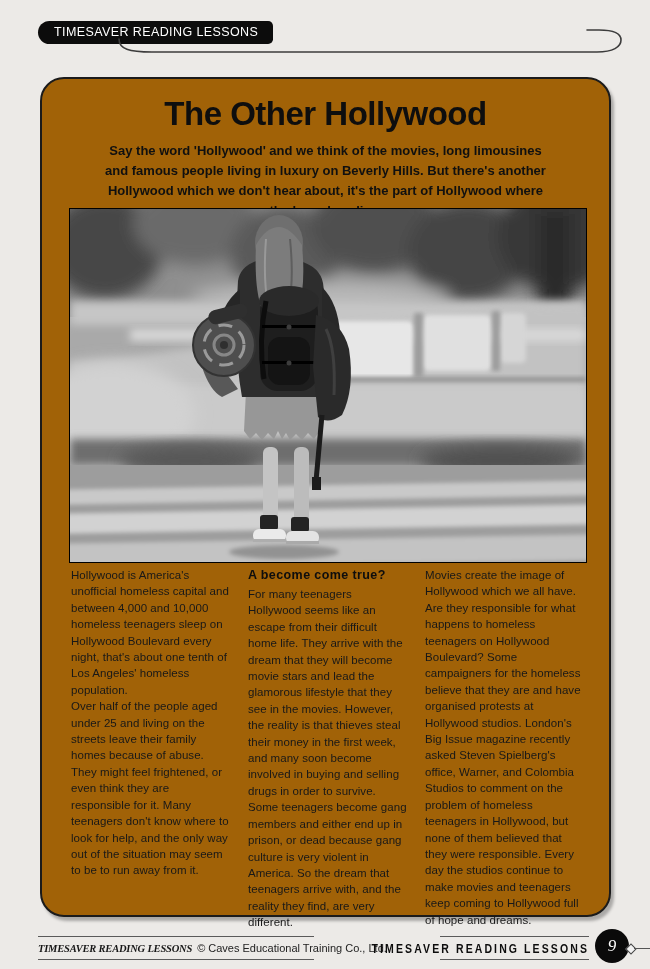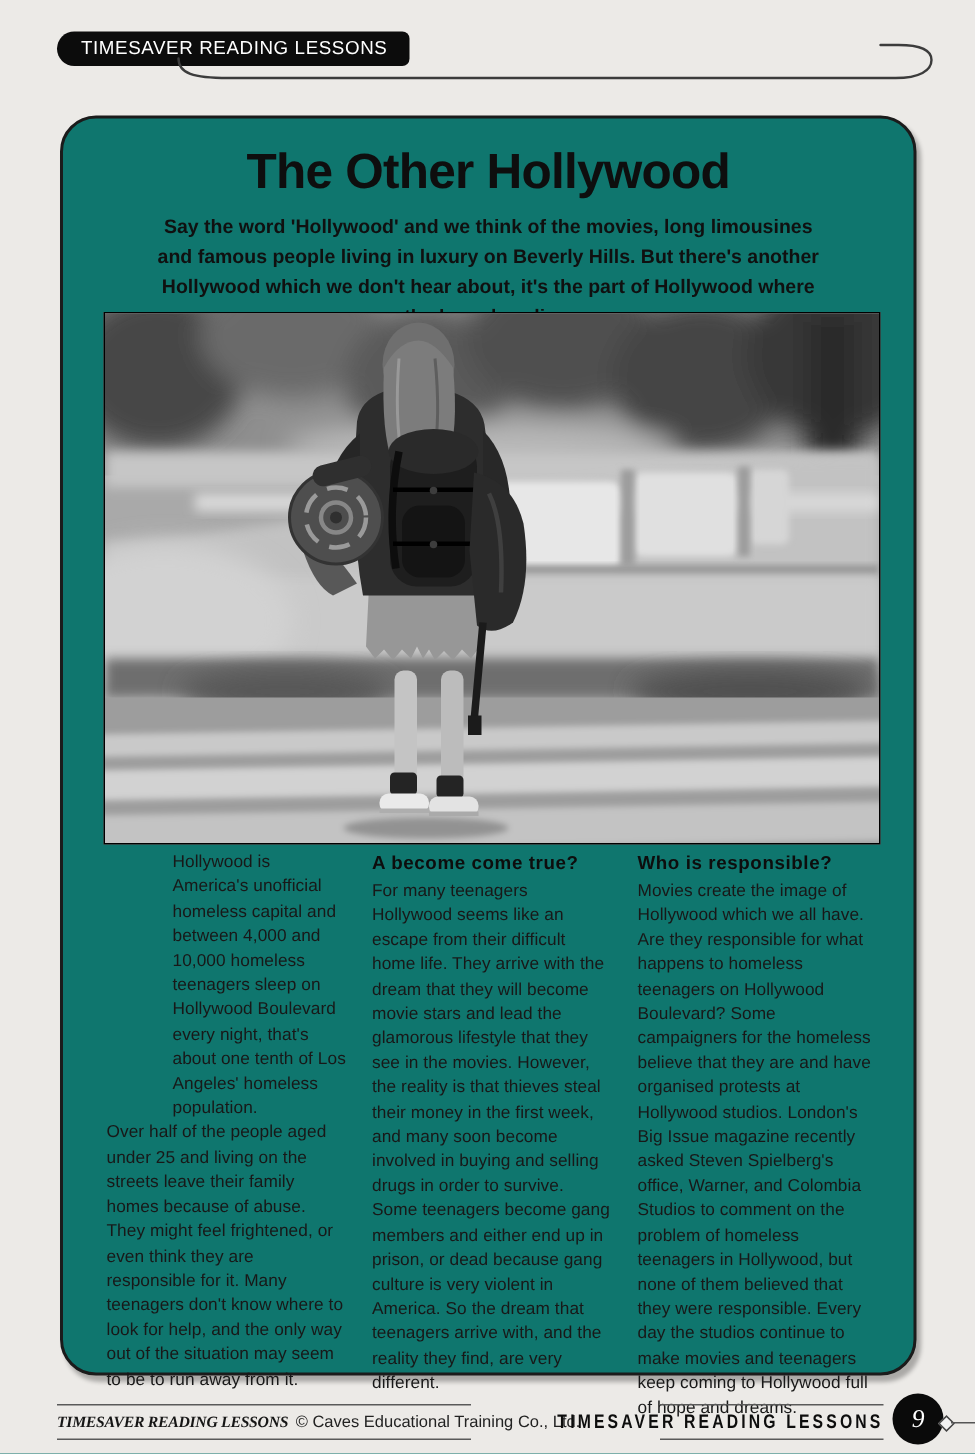--- a/index.html
+++ b/index.html
@@ -14,21 +14,21 @@
   .badge{
     position:absolute;left:38px;top:21px;height:23px;line-height:23px;
     background:#0c0c0c;color:#fff;padding:0 15px 0 16px;
     border-radius:12px 5px 5px 12px;
     font-size:12.5px;letter-spacing:.4px;font-weight:400;white-space:nowrap;
   }
   .header-curve{position:absolute;left:0;top:0;width:650px;height:70px;}
   
   .card{
     position:absolute;left:40px;top:77px;width:571px;height:840px;
-    background:#0f766e;border:2px solid #1b1b1b;border-radius:24px;
+    background:#a16207;border:2px solid #1b1b1b;border-radius:24px;
     box-shadow:3px 4px 3px rgba(0,0,0,.28);
     box-sizing:border-box;
   }
   .title{
     position:absolute;top:16px;left:0;width:100%;text-align:center;
     font-size:33px;font-weight:600;letter-spacing:-.5px;color:#0e0e0e;
   }
   .intro{
     position:absolute;top:62px;left:50%;transform:translateX(-50%);
     width:442px;text-align:center;font-weight:bold;font-size:13px;
@@ -45,21 +45,21 @@
     position:absolute;left:29px;top:488px;width:514px;
     display:flex;gap:17px;
   }
   .col{flex:1;font-size:11.5px;line-height:16.4px;letter-spacing:.05px;color:#181818;}
   .col p{margin:0;}
   .col h3{
     margin:0 0 2px 0;font-size:12.5px;line-height:17px;
     font-weight:bold;letter-spacing:.4px;color:#0d0d0d;
   }
   .col h3.spaced{margin-top:15px;}
-  .col .lead{margin-bottom:0;margin-left:44px;}
+  .col .lead{margin-bottom:0;}
   .italic{}
   
   .footer-left{
     position:absolute;left:38px;top:936px;width:276px;height:22px;
     border-top:1.2px solid #5a5a5a;border-bottom:1.2px solid #5a5a5a;
     display:flex;align-items:center;white-space:nowrap;
   }
   .footer-left .brand{
     font-family:"Liberation Serif","DejaVu Serif",serif;
     font-weight:bold;font-style:italic;font-size:10.5px;letter-spacing:-.2px;
@@ -203,21 +203,20 @@
   <div class="columns">
     <div class="col">
       <p class="lead">Hollywood is America's unofficial homeless capital and between 4,000 and 10,000 homeless teenagers sleep on Hollywood Boulevard every night, that's about one tenth of Los Angeles' homeless population.</p>
       <p>Over half of the people aged under 25 and living on the streets leave their family homes because of abuse. They might feel frightened, or even think they are responsible for it. Many teenagers don't know where to look for help, and the only way out of the situation may seem to be to run away from it.</p>
     </div>
     <div class="col">
       <h3>A become come true?</h3>
       <p>For many teenagers Hollywood seems like an escape from their difficult home life. They arrive with the dream that they will become movie stars and lead the glamorous lifestyle that they see in the movies. However, the reality is that thieves steal their money in the first week, and many soon become involved in buying and selling drugs in order to survive. Some teenagers become gang members and either end up in prison, or dead because gang culture is very violent in America. So the dream that teenagers arrive with, and the reality they find, are very different.</p>
     </div>
     <div class="col">
-      <h3>Who is responsible?</h3>
       <p><span>Movies create the image of Hollywood which we all have. Are they responsible for what happens to homeless teenagers on Hollywood Boulevard? Some campaigners for the homeless believe that they are and have organised protests at Hollywood studios. London's </span><span class="italic">Big Issue</span><span> magazine recently asked Steven Spielberg's office, Warner, and Colombia Studios to comment on the problem of homeless teenagers in Hollywood, but none of them believed that they were responsible. Every day the studios continue to make movies and teenagers keep coming to Hollywood full of hope and dreams.</span></p>
     </div>
   </div>
 
 </div>
 
 <div class="footer-left">
   <span class="brand">TIMESAVER READING LESSONS</span>
   <span class="copy">© Caves Educational Training Co., Ltd.</span>
 </div>

